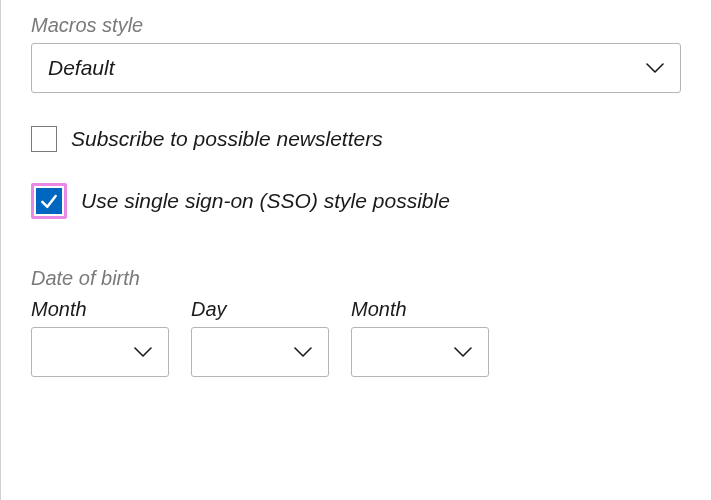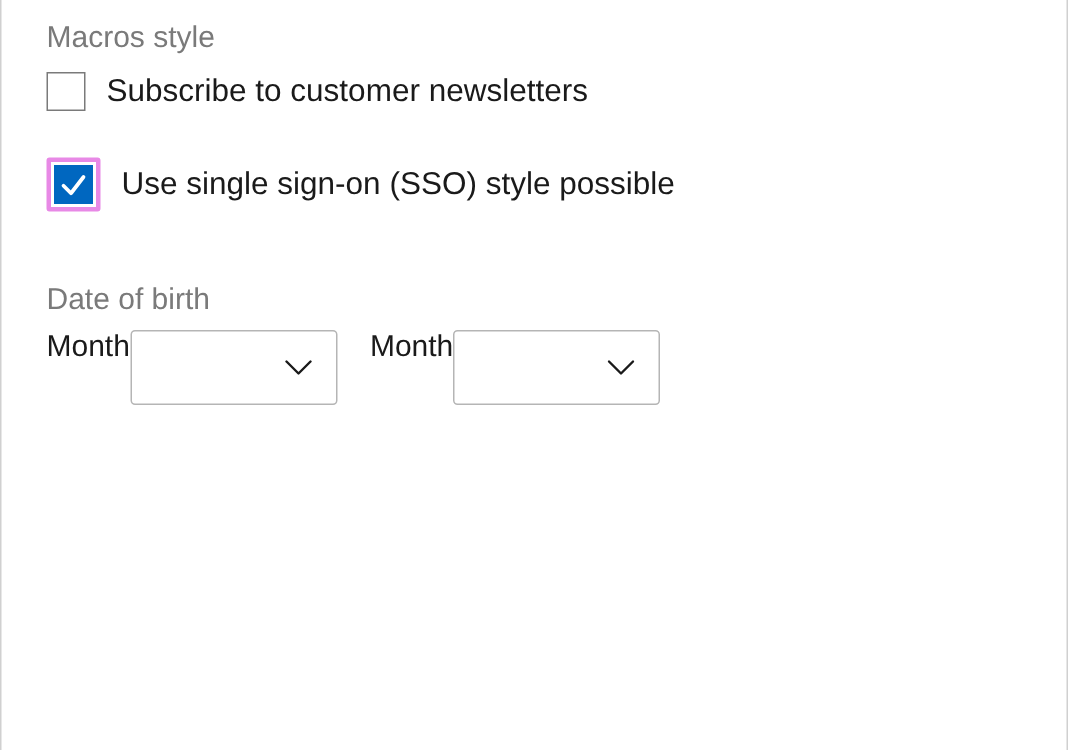--- a/index.html
+++ b/index.html
@@ -15,20 +15,21 @@
       width: 712px;
       height: 500px;
       position: relative;
     }
     .container {
       border-left: 1px solid #d0d0d0;
       border-right: 1px solid #d0d0d0;
       padding: 14px 30px 30px 30px;
       width: 100%;
       height: 100%;
+      font-style: italic;
     }
     .field-label {
       color: #7a7a7a;
       font-size: 20px;
       margin-bottom: 6px;
     }
     .select-wrapper {
       position: relative;
       margin-bottom: 28px;
     }
@@ -99,21 +100,21 @@
     .dob-section {
       margin-top: 48px;
     }
     .dob-fields {
       display: flex;
       gap: 22px;
       margin-top: 8px;
     }
     .dob-field {
       display: flex;
-      flex-direction: row;
+      flex-direction: column;
     }
     .dob-sub-label {
       font-size: 20px;
       color: #1a1a1a;
       margin-bottom: 6px;
     }
     .dob-select {
       width: 138px;
       height: 50px;
       border: 1px solid #b5b5b5;
@@ -125,28 +126,38 @@
       background: #fff;
       cursor: pointer;
     }
   </style>
 </head>
 <body>
 
 <div class="container">
 
   <div class="field-label">Macros style</div>
+  <div class="select-wrapper">
+    <div class="select-box">
+      <span class="select-value">Default</span>
+      <span class="chevron">
+        <svg viewBox="0 0 18 10" width="18" height="10">
+            <path d="M1 1 L9 9 L17 1" stroke="#1a1a1a" stroke-width="1.6" fill="none" stroke-linecap="round" stroke-linejoin="round"></path>
+          </svg>
+      </span>
+    </div>
+  </div>
 
   <div class="checkbox-row">
     <span class="checkbox-nohl">
       <span class="checkbox">
         
       </span>
     </span>
-    <span class="checkbox-label">Subscribe to customer newsletters</span>
+    <span class="checkbox-label">Subscribe to possible newsletters</span>
   </div>
 
   <div class="checkbox-row">
     <span class="checkbox-highlight">
       <span class="checkbox checked">
         <svg viewBox="0 0 24 24" width="20" height="20">
             <path d="M4 13 L10 19 L20 6" stroke="#fff" stroke-width="3" fill="none" stroke-linecap="round" stroke-linejoin="round"></path>
           </svg>
       </span>
     </span>
@@ -163,20 +174,31 @@
         <div class="dob-select">
           <span></span>
           <span class="chevron">
             <svg viewBox="0 0 18 10" width="18" height="10">
                 <path d="M1 1 L9 9 L17 1" stroke="#1a1a1a" stroke-width="1.6" fill="none" stroke-linecap="round" stroke-linejoin="round"></path>
               </svg>
           </span>
         </div>
       </div>
 
+      <div class="dob-field">
+        <div class="dob-sub-label">Day</div>
+        <div class="dob-select">
+          <span></span>
+          <span class="chevron">
+            <svg viewBox="0 0 18 10" width="18" height="10">
+                <path d="M1 1 L9 9 L17 1" stroke="#1a1a1a" stroke-width="1.6" fill="none" stroke-linecap="round" stroke-linejoin="round"></path>
+              </svg>
+          </span>
+        </div>
+      </div>
 
       <div class="dob-field">
         <div class="dob-sub-label">Month</div>
         <div class="dob-select">
           <span></span>
           <span class="chevron">
             <svg viewBox="0 0 18 10" width="18" height="10">
                 <path d="M1 1 L9 9 L17 1" stroke="#1a1a1a" stroke-width="1.6" fill="none" stroke-linecap="round" stroke-linejoin="round"></path>
               </svg>
           </span>

